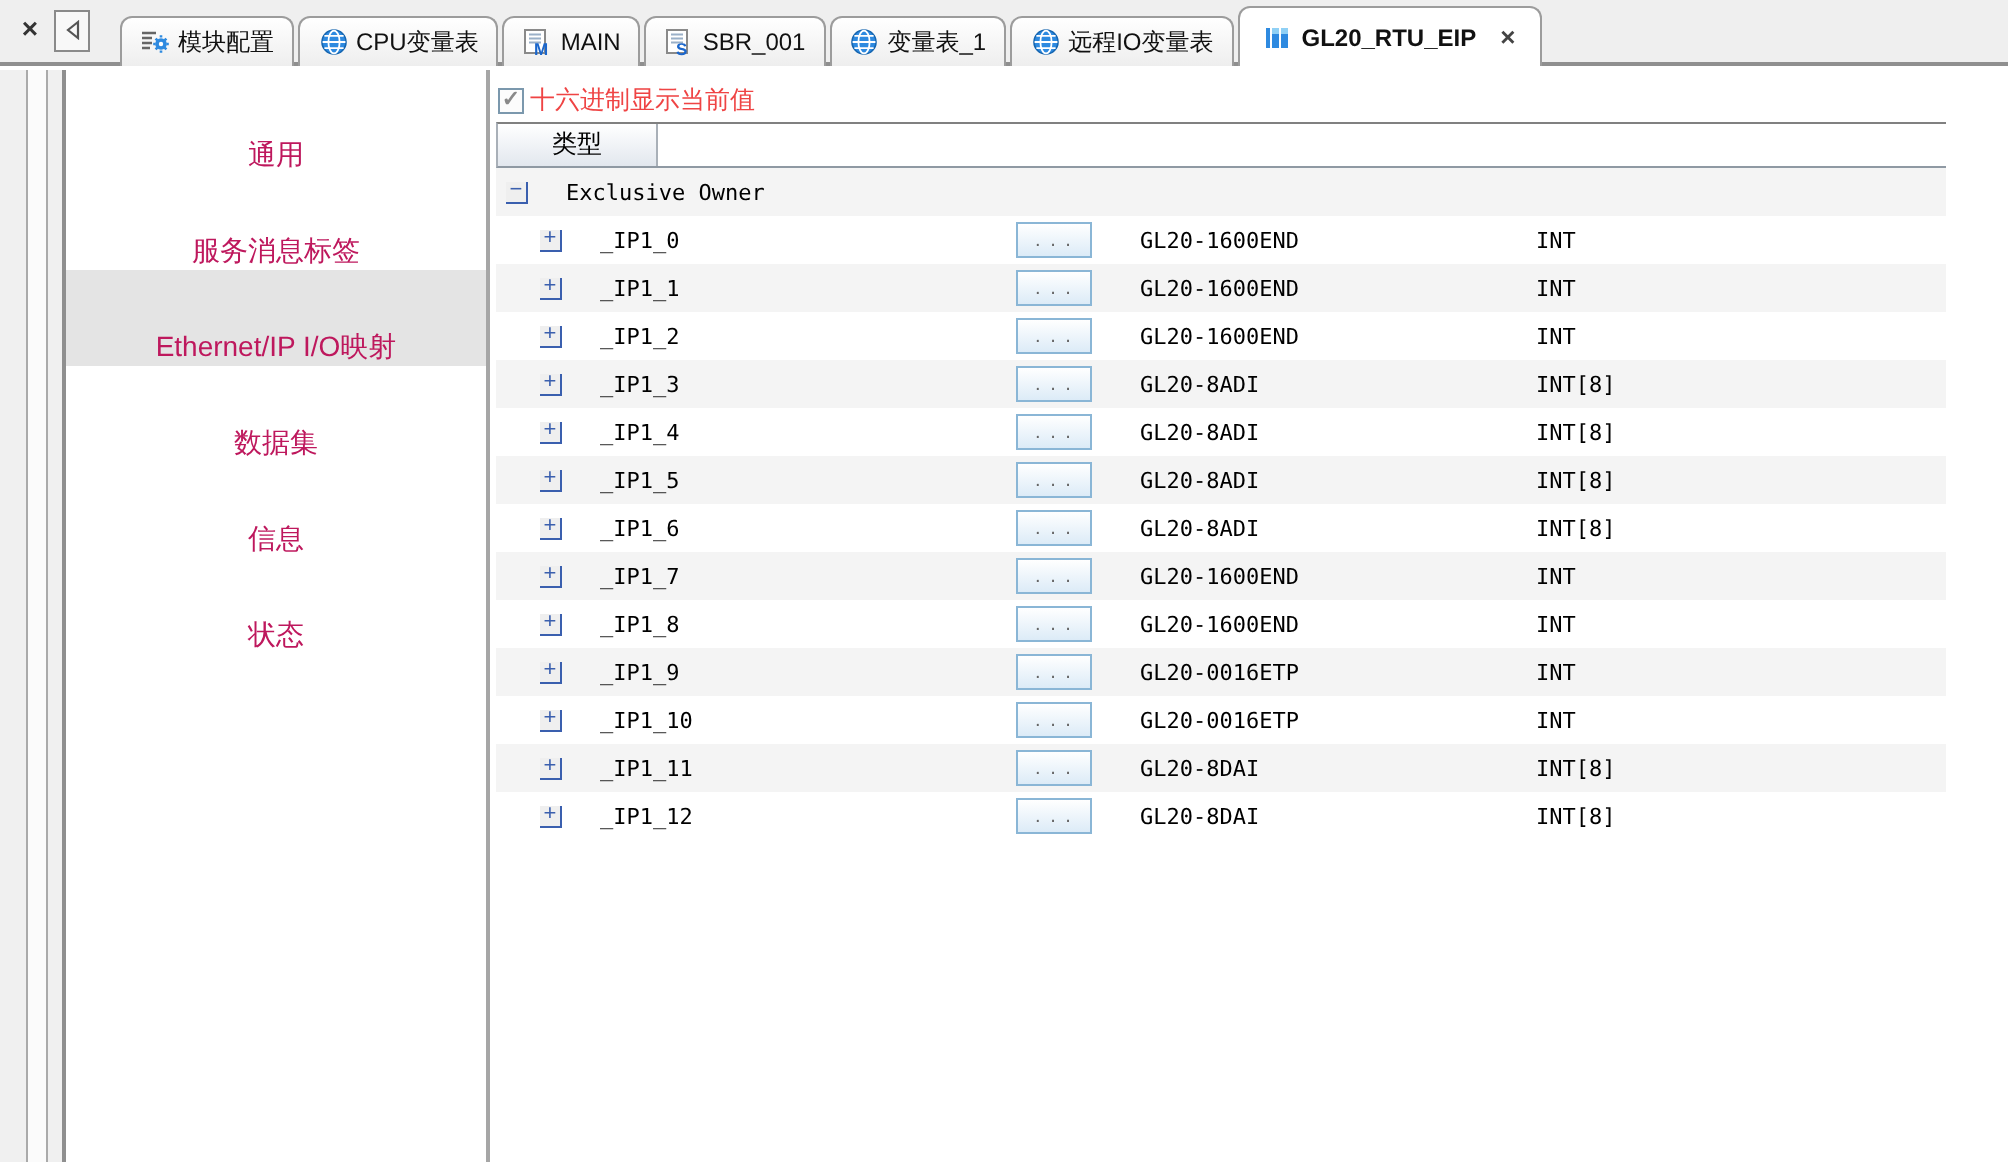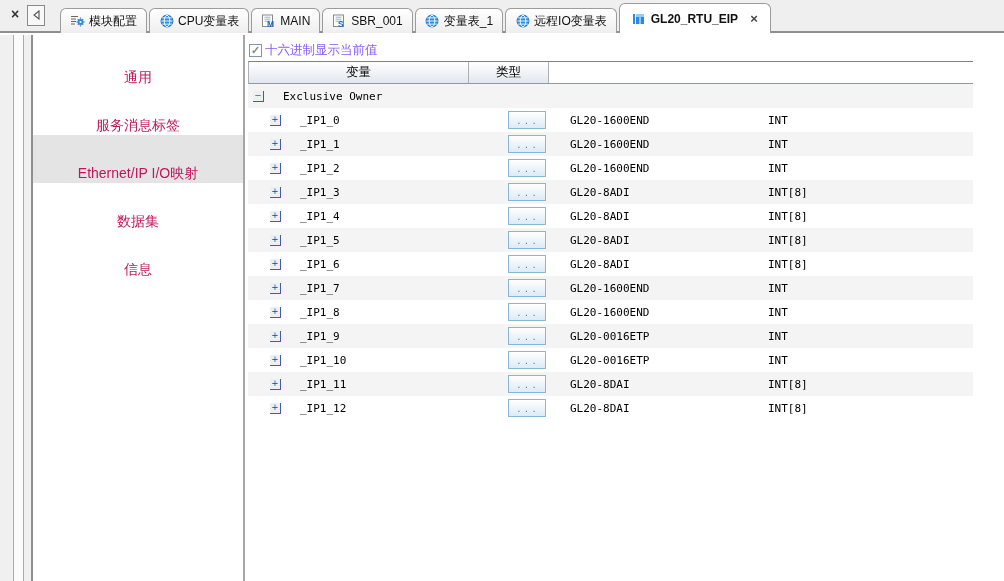--- a/index.html
+++ b/index.html
@@ -67,21 +67,21 @@
   .side-item.selected{background:#e4e4e4;}
 
   .content{position:absolute;left:245px;top:0;width:759px;height:546px;background:#ffffff;}
 
   
   .hex-row{position:absolute;left:4px;top:7px;display:flex;align-items:center;gap:3px;}
   .cbx{
     width:13px;height:13px;box-sizing:border-box;border:1px solid #7b98ad;background:#fcfcfc;
     font-size:11px;line-height:11px;text-align:center;color:#8a8a8a;font-weight:bold;
   }
-  .hex-label{font-size:12.5px;color:#8b5cf6;}
+  .hex-label{font-size:12.5px;color:#ef4444;}
 
   
   .grid{position:absolute;left:3px;top:26px;width:725px;}
   .grid-header{
     display:flex;height:23px;box-sizing:border-box;
     border-top:1px solid #808080;border-bottom:1px solid #8f99a3;border-left:1px solid #a9b0b8;
   }
   .hcell{
     box-sizing:border-box;height:100%;
     background:linear-gradient(#ffffff,#e2e7ee);
@@ -223,34 +223,34 @@
         </div>
         <div class="side-item selected">
           <span>Ethernet/IP I/O映射</span>
         </div>
         <div class="side-item">
           <span>数据集</span>
         </div>
         <div class="side-item">
           <span>信息</span>
         </div>
+        <div class="side-item">
+          <span>状态</span>
+        </div>
       </div>
 
     <div class="content">
 
       <div class="hex-row">
         <span class="cbx">✓</span>
         <span class="hex-label">十六进制显示当前值</span>
       </div>
 
       <div class="grid">
         <div class="grid-header" id="grid-header">
-            <div class="hcell" style="width: 220px;">
-              <span>变量</span>
-            </div>
             <div class="hcell" style="width: 80px;">
               <span>类型</span>
             </div>
           </div>
         <div class="grid-body" id="grid-body">
             <div class="grow group alt">
               <div class="cell c-var">
                 <span class="tree-toggle">−</span>
                 <span class="var-label">Exclusive Owner</span>
               </div>

